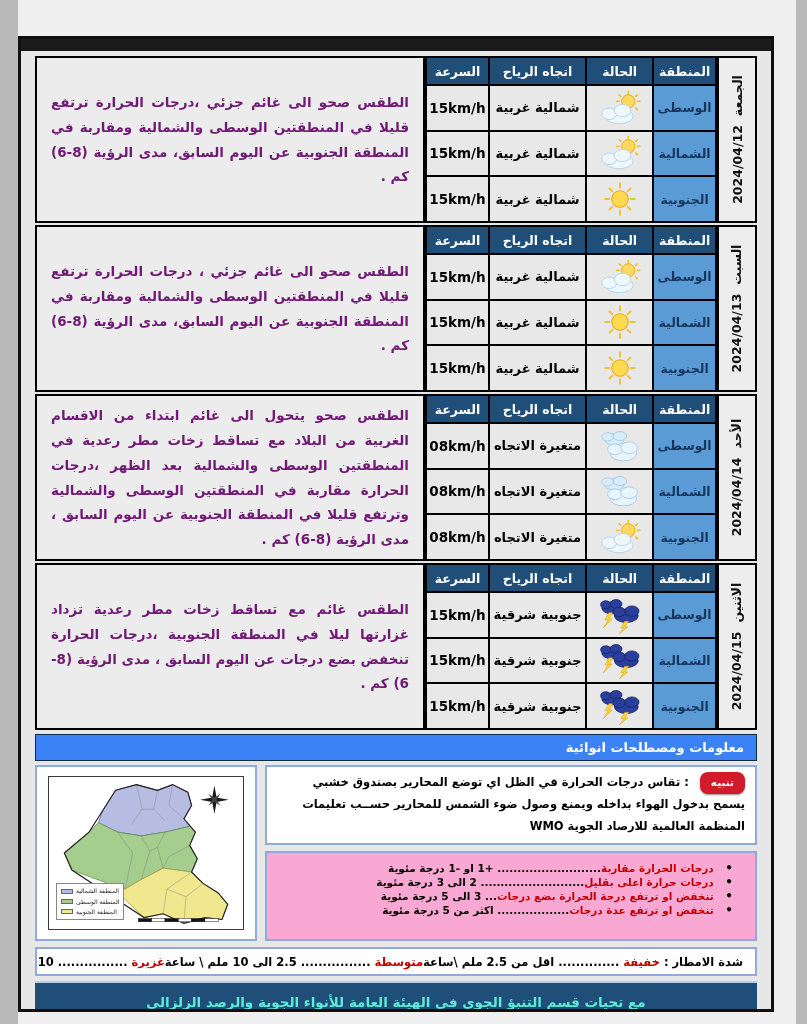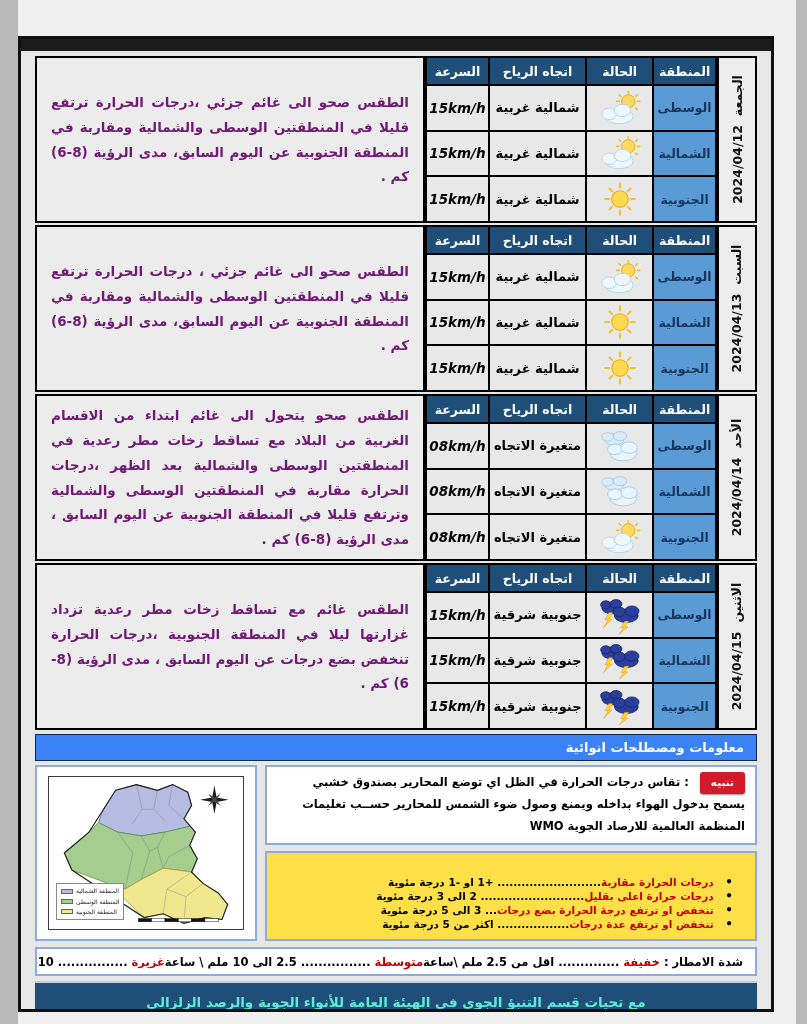--- a/index.html
+++ b/index.html
@@ -32,21 +32,21 @@
   }
   table.forecast-table {
     flex:none; width:292px; height:100%; border-collapse:collapse; table-layout:fixed;
     background:#e9e8e8;
   }
   .forecast-table th, .forecast-table td { border:2px solid #000; text-align:center; vertical-align:middle; }
   .forecast-table th { background:#1f4e79; color:#fff; font-size:12.5px; height:28px; font-weight:bold; }
   td.c-region { background:#5b9bd5; color:#17365d; font-weight:bold; font-size:12.5px; }
   td.c-cond   { background:#e9e8e8; }
   td.c-wind   { background:#e9e8e8; font-weight:bold; font-size:13px; color:#000; }
-  td.c-speed  { background:#e9e8e8; font-weight:bold; font-size:13.5px; color:#000; direction:ltr;font-style:italic; }
+  td.c-speed  { background:#e9e8e8; font-weight:bold; font-size:13.5px; color:#000; direction:ltr; }
   .wicon svg { width:54px; height:38px; display:block; margin:0 auto; }
   .forecast {
     flex:1; border:2px solid #000; background:#ececec; padding:6px 14px;
     display:flex; align-items:center; overflow:hidden;
   }
   .forecast p {
     font-size:13.5px; font-weight:bold; line-height:1.85; text-align:justify; color:#701a75; width:100%;
   }
 
   
@@ -58,26 +58,26 @@
 
   
   .notes-row { display:flex; gap:8px; height:176px; }
   .notes-col { flex:1; display:flex; flex-direction:column; gap:6px; }
   .warn-box {
     border:2px solid #8faadc; background:#fff; padding:5px 10px;
     font-size:11.5px; font-weight:bold; line-height:1.9; color:#000;
   }
   .warn-badge {
     display:inline-block; background:#d11a2a; color:#fff; font-size:10.5px;
-    padding:1px 11px; border-radius:3px; margin-left:7px;
+    padding:1px 11px; border-radius:8px; margin-left:7px;
     box-shadow:0 1px 2px rgba(0,0,0,.45); vertical-align:middle;
   }
   .bullets-box {
-    border:2px solid #8faadc; background:#fde047; flex:1; padding:8px 22px 8px 10px;
-    display:flex; flex-direction:column; justify-content:flex-end;
+    border:2px solid #8faadc; background:#f9a8d4; flex:1; padding:8px 22px 8px 10px;
+    display:flex; flex-direction:column; justify-content:flex-start;
   }
   .bullet { font-size:10.5px; font-weight:bold; color:#000; white-space:nowrap; overflow:hidden; }
   .b-dot { margin-left:8px; font-size:12px; }
   .b-label { color:#c00000; }
   .b-dots { letter-spacing:1px; color:#000; }
 
   .map-box { flex:none; width:222px; border:2px solid #8faadc; background:#fff; padding:9px 11px; }
   .map-inner { width:100%; height:100%; border:1px solid #3a3a3a; position:relative; background:#fff; }
   .map-svg { width:100%; height:100%; display:block; }
   .map-legend {

